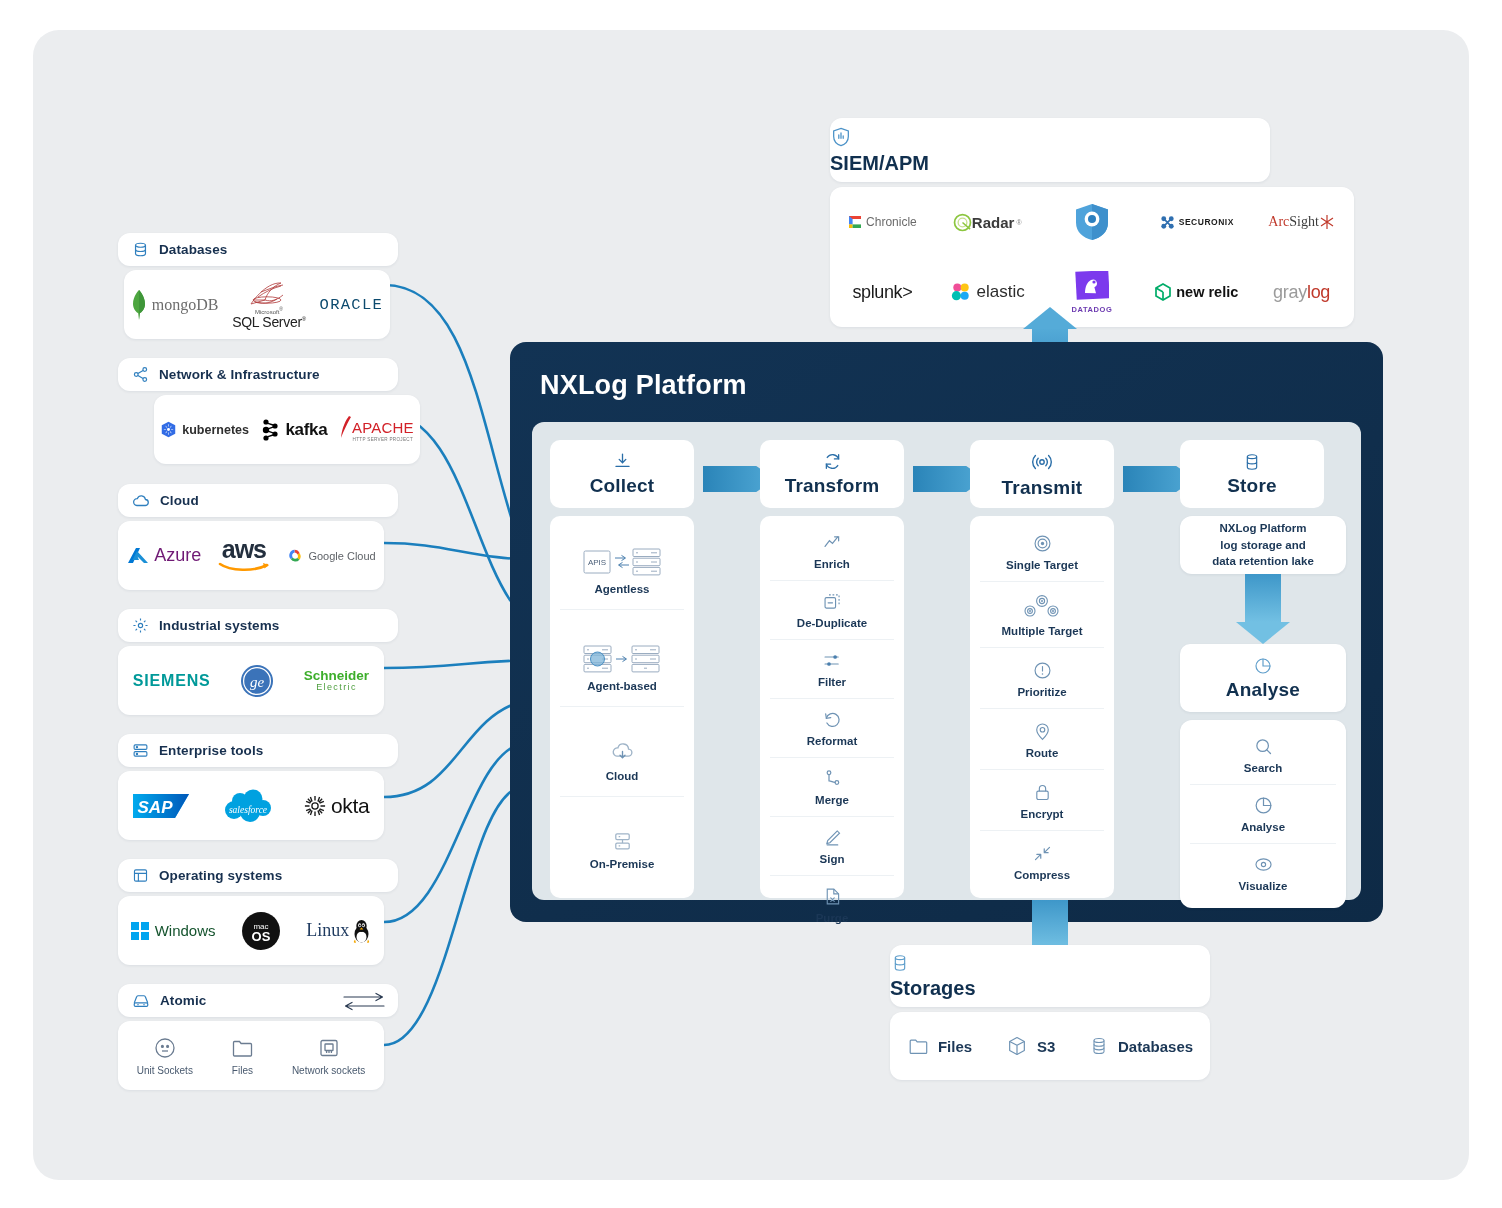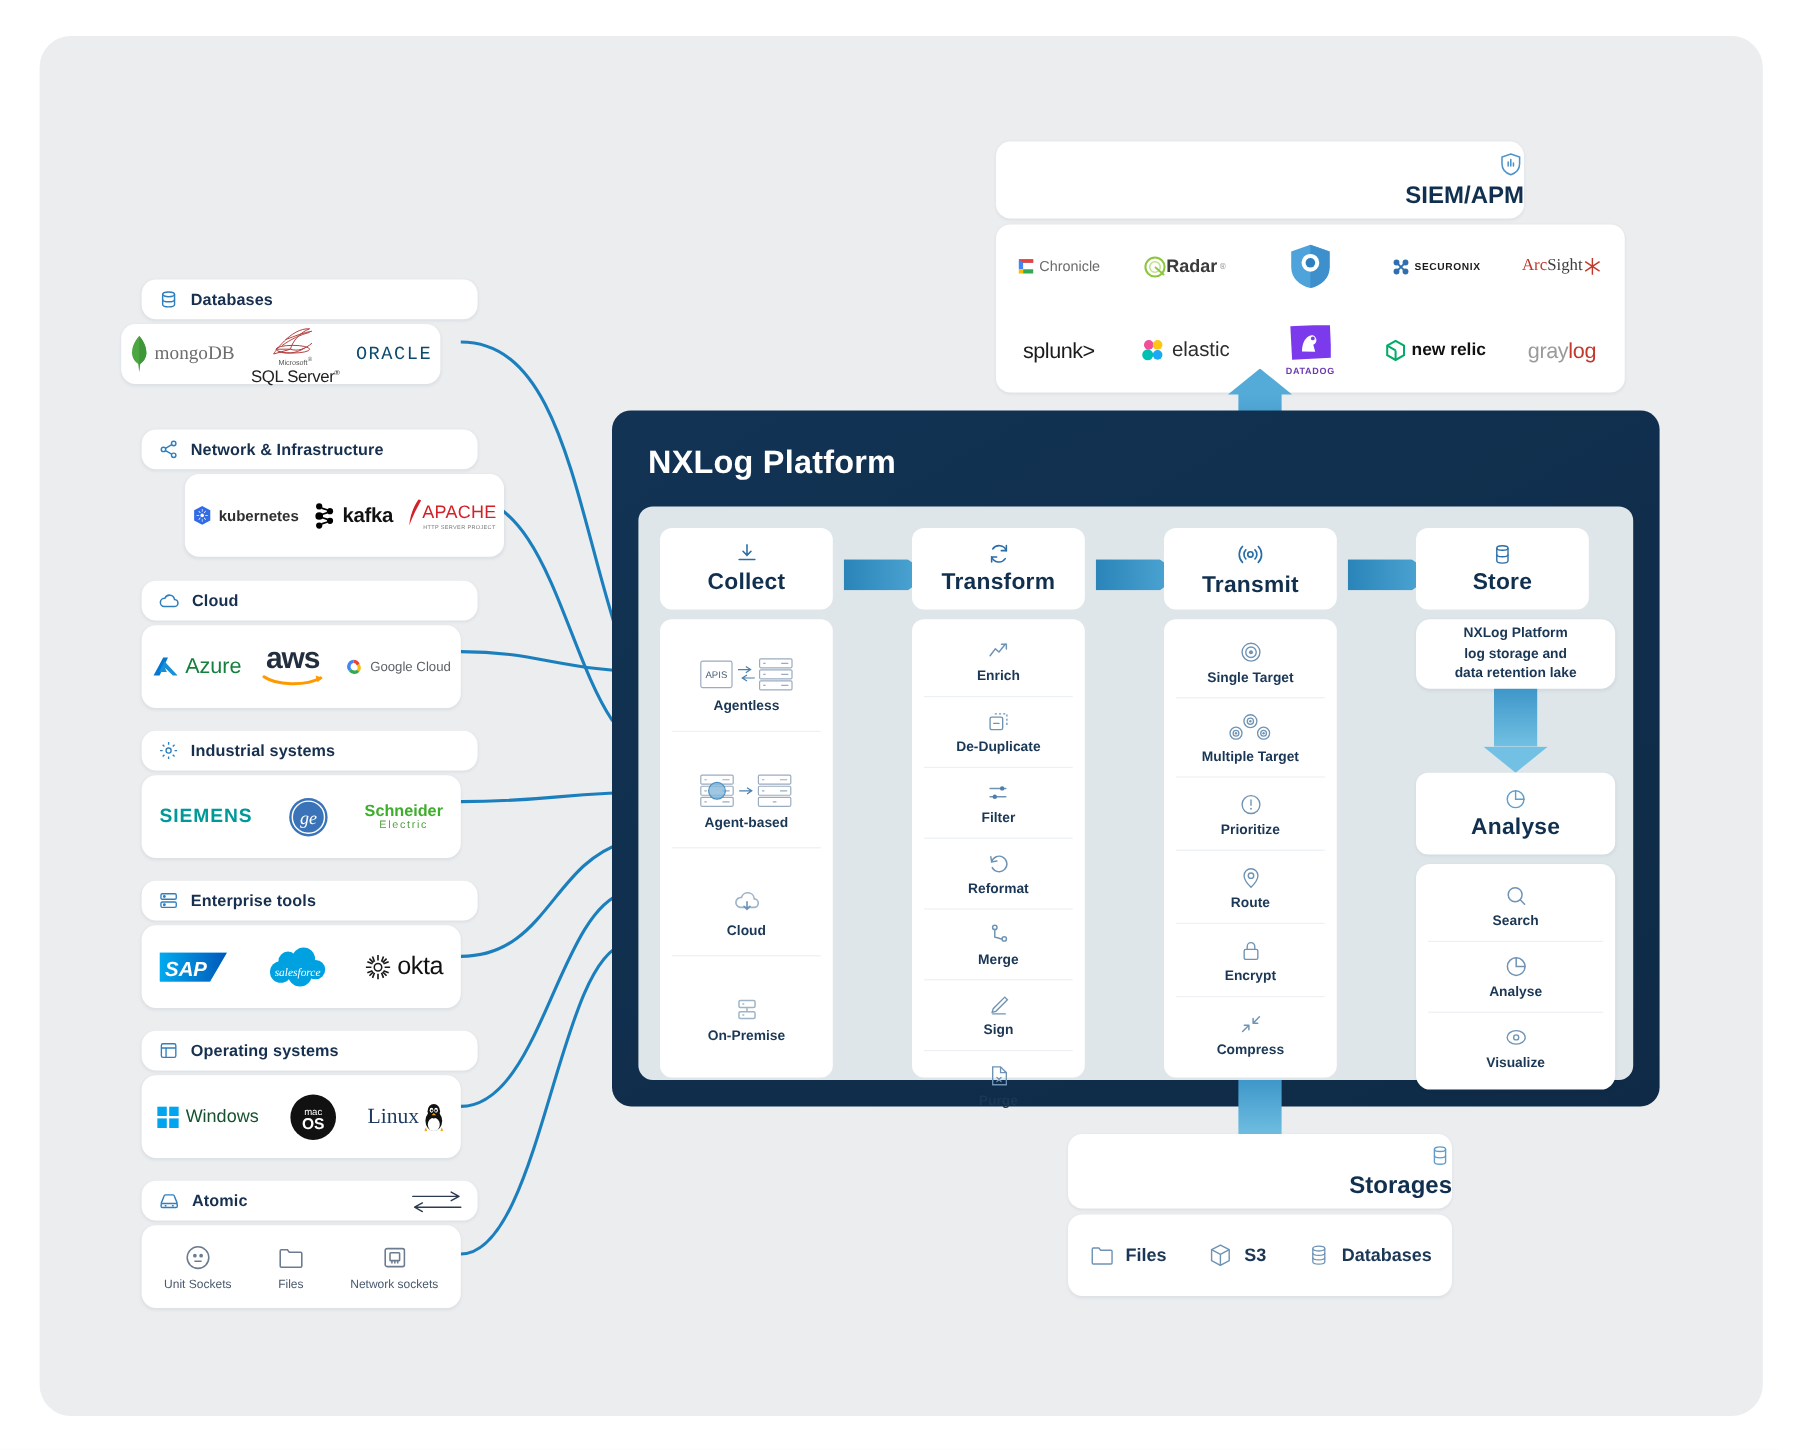--- a/index.html
+++ b/index.html
@@ -34,21 +34,21 @@
         background:linear-gradient(90deg,#2a84b8 0%,#51a9d6 100%);
         clip-path:polygon(0 0,74% 0,100% 50%,74% 100%,0 100%);}
 
   .vbar-up{position:absolute;width:36px;background:linear-gradient(180deg,#55abd8 0%,#1f79b4 100%);}
   .vbar-up .head{position:absolute;left:-9px;top:-20px;width:54px;height:22px;background:#55abd8;
         clip-path:polygon(50% 0,100% 100%,0 100%);}
   .vbar-dn{position:absolute;width:36px;background:linear-gradient(180deg,#3e97c9 0%,#72c0e3 100%);}
   .vbar-dn .head{position:absolute;left:-9px;top:100%;width:54px;height:22px;background:#72c0e3;
         clip-path:polygon(0 0,100% 0,50% 100%);}
 
-  .panel-title{display:flex;flex-direction:column;align-items:flex-end;justify-content:center;gap:4px;}
+  .panel-title{display:flex;flex-direction:column;align-items:flex-start;justify-content:center;gap:4px;}
   .panel-title .pt{font-size:20px;font-weight:700;color:#11304f;}
 
   .mini{display:flex;align-items:center;gap:9px;}
   .mini .ml{font-size:15px;font-weight:700;color:#1b3756;}
 
   .store-note{font-size:11.5px;font-weight:700;color:#1b3756;text-align:center;line-height:1.45;}
 
   .siemlogo{display:flex;align-items:center;justify-content:center;}
   svg{display:block;}
 </style>
@@ -78,21 +78,21 @@
   <div class="abs card src-head" style="left:118px;top:233px;width:266px;">
     <span>
       <svg width="17" height="17" viewBox="0 0 24 24" fill="none" stroke="#2f7fbe" stroke-width="1.7">
           <ellipse cx="12" cy="6" rx="7" ry="2.8"></ellipse>
           <path d="M5 6v12c0 1.6 3.1 2.8 7 2.8s7-1.2 7-2.8V6"></path>
           <path d="M5 12c0 1.6 3.1 2.8 7 2.8s7-1.2 7-2.8"></path>
         </svg>
     </span>
     <span class="t">Databases</span>
   </div>
-  <div class="abs card src-body" style="left:101px;top:270px;width:266px;height:50px;">
+  <div class="abs card src-body" style="left:124px;top:270px;width:266px;height:69px;">
     <div class="logo">
       <svg width="16" height="30" viewBox="0 0 16 30">
           <path d="M8 0C8 0 2 6 2 14c0 5 3.6 8.4 5.2 9.3L8 30l.8-6.7C10.4 22.4 14 19 14 14 14 6 8 0 8 0z" fill="#4DA640"></path>
           <path d="M8 0v30l.8-6.7C10.4 22.4 14 19 14 14 14 6 8 0 8 0z" fill="#3F9639"></path>
         </svg>
       <span style="font-family:'Liberation Serif',serif;font-size:16px;color:#6d6d6d;margin-left:5px;">mongoDB</span>
     </div>
     <div class="logo" style="flex-direction:column;line-height:1;">
       <svg width="52" height="30" viewBox="0 0 52 30">
           <g fill="none" stroke="#B03A3A" stroke-width=".8">
@@ -164,21 +164,21 @@
         </svg>
     </span>
     <span class="t">Cloud</span>
   </div>
   <div class="abs card src-body" style="left:118px;top:521px;width:266px;height:69px;">
     <div class="logo">
       <svg width="24" height="20" viewBox="0 0 24 20">
           <path d="M10 2 2 17h5l7-15z" fill="#0078D4"></path>
           <path d="M11 5 6.5 14h6.5l-1.5-3.5L18 17H22L11 5z" fill="#1A8FD6"></path>
         </svg>
-      <span style="font-family:'Liberation Sans',sans-serif;font-size:18px;color:#15803d;margin-left:4px;">Azure</span>
+      <span style="font-family:'Liberation Sans',sans-serif;font-size:18px;color:#701a75;margin-left:4px;">Azure</span>
     </div>
     <div class="logo" style="flex-direction:column;line-height:.9;">
       <span style="font-family:'Liberation Sans',sans-serif;font-size:25px;font-weight:700;color:#232F3E;letter-spacing:-1px;">aws</span>
       <svg width="52" height="12" viewBox="0 0 52 12">
           <path d="M2 3c10 7 34 8 47 1" fill="none" stroke="#FF9900" stroke-width="2.6" stroke-linecap="round"></path>
           <path d="M45 2l6 2-4.5 3.5z" fill="#FF9900"></path>
         </svg>
     </div>
     <div class="logo">
       <svg width="17" height="17" viewBox="0 0 24 24">

